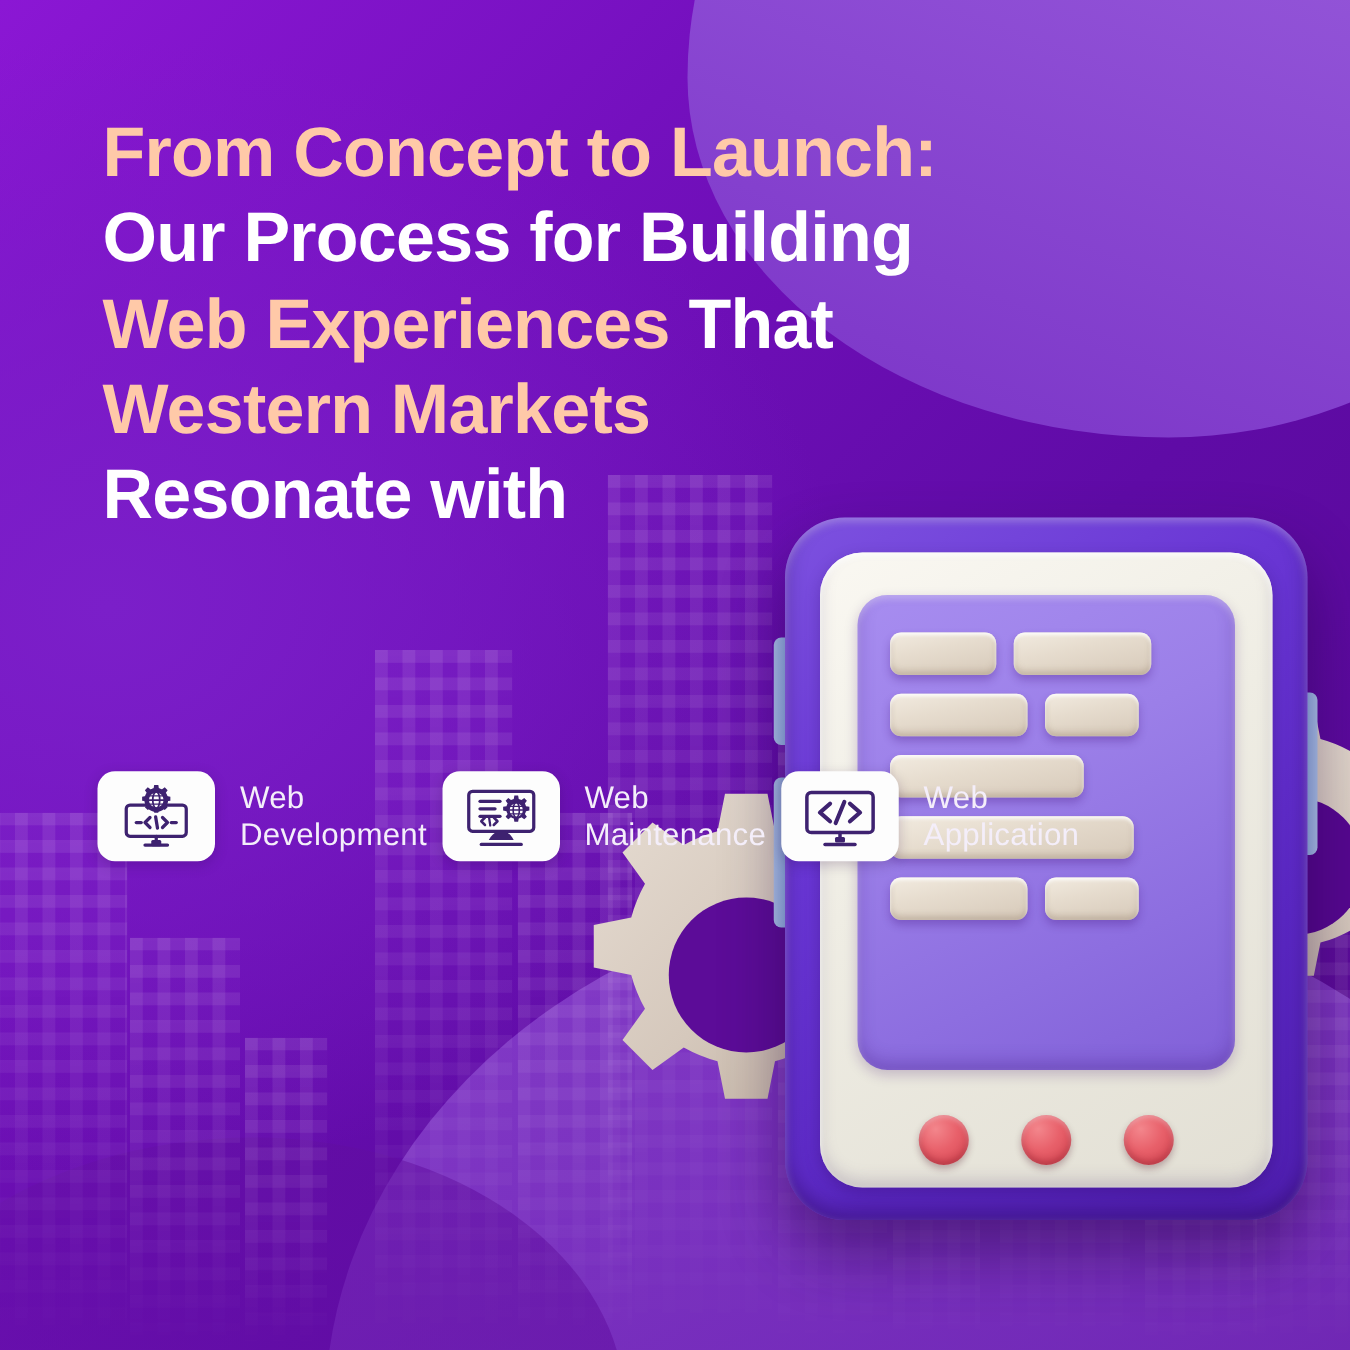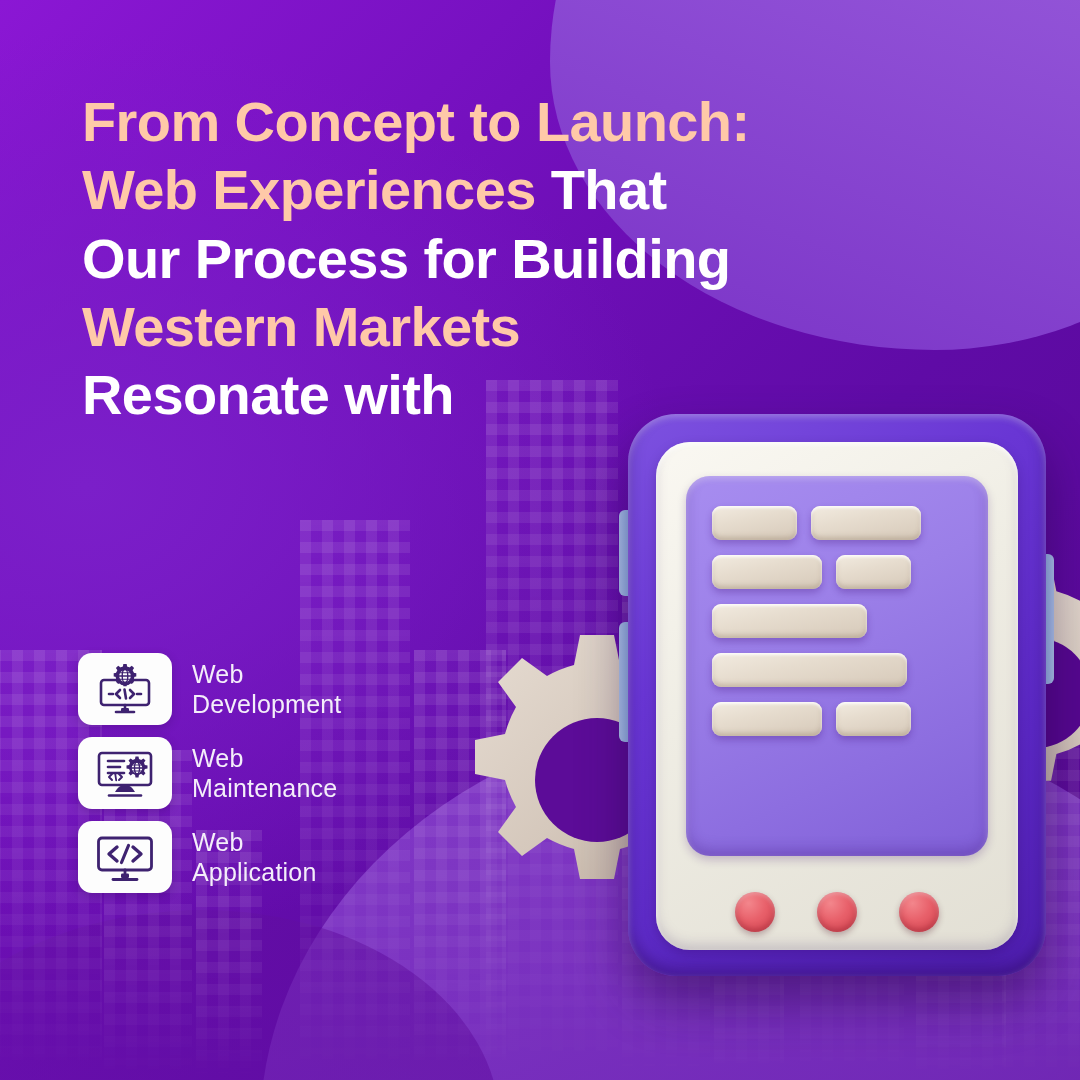--- a/index.html
+++ b/index.html
@@ -72,23 +72,22 @@
   }
   .headline .ln { display:block; white-space:nowrap; }
   .accent { color:#FFC9A8; }
   .plain  { color:#FFFFFF; }
 
   
   .features {
     position:absolute;
     left:78px; top:617px;
     z-index:7;
-    display:flex; flex-direction:column;
+    display:flex; flex-direction:row;
     gap:12px;
-    margin-top:36px;
   }
   .feat { display:flex; align-items:center; gap:20px; }
   .feat-card {
     width:94px; height:72px;
     background:#FDFDFD;
     border-radius:14px;
     display:flex; align-items:center; justify-content:center;
     box-shadow:0 3px 10px rgba(40,0,70,.22);
     flex:none;
   }
@@ -216,22 +215,22 @@
     <div class="bldg" style="left:486px;  width:132px; height:700px;"></div>
     <div class="bldg" style="left:622px;  width:88px;  height:500px;"></div>
     <div class="bldg" style="left:714px;  width:70px;  height:360px;"></div>
     <div class="bldg" style="left:800px;  width:104px; height:470px;"></div>
     <div class="bldg" style="left:916px;  width:90px;  height:330px;"></div>
     <div class="bldg" style="left:1002px; width:84px;  height:420px;"></div>
   </div>
 
   <h1 class="headline">
     <span class="ln accent">From Concept to Launch:</span>
+    <span class="ln plain">Our Process for Building</span>
     <span class="ln"><span class="accent">Web Experiences</span><span class="plain"> That</span></span>
-    <span class="ln plain">Our Process for Building</span>
     <span class="ln accent">Western Markets</span>
     <span class="ln plain">Resonate with</span>
   </h1>
 
   <div class="features">
 
     <div class="feat">
       <div class="feat-card">
         <span>
           <svg width="58" height="50" viewBox="0 0 58 50" fill="none" stroke="#3E2270" stroke-width="2.6" stroke-linecap="round" stroke-linejoin="round">

